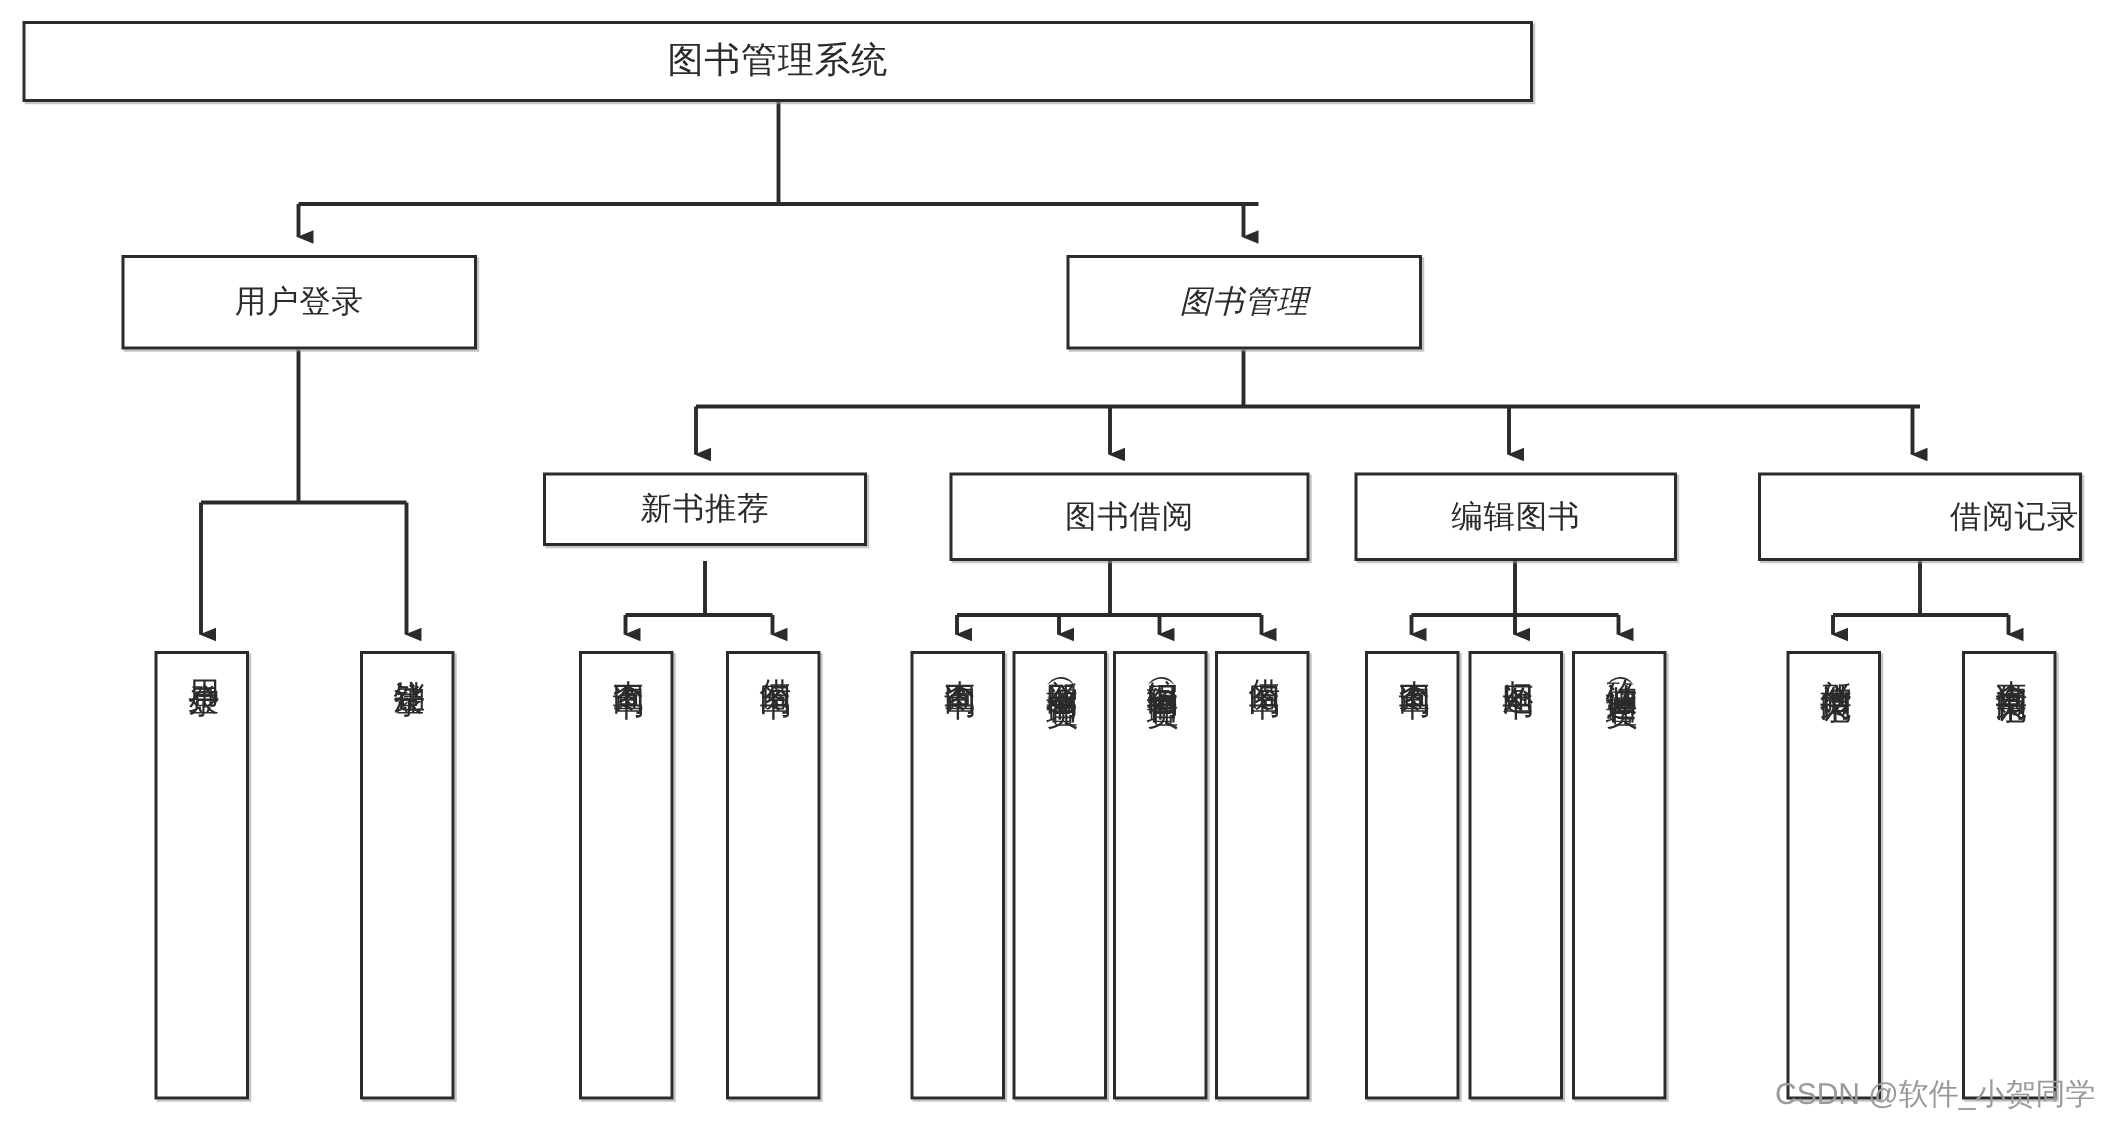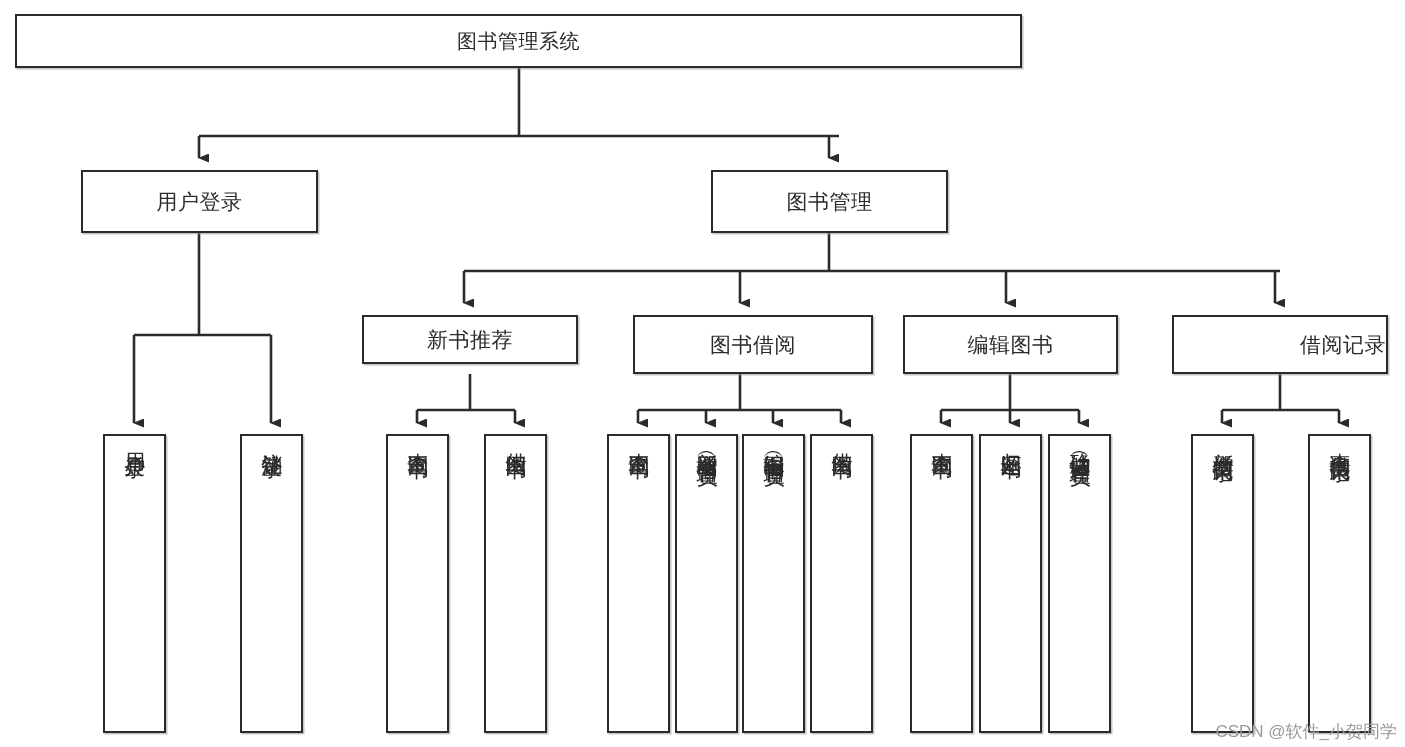--- a/index.html
+++ b/index.html
@@ -40,40 +40,40 @@
     display: block;
     text-align: center;
     letter-spacing: 0.5px;
   }
   .node.horiz .label {
     font-size: 21px;
     line-height: 1.1;
     white-space: nowrap;
   }
   .node.root .label {
-    font-size: 20px;
+    font-size: 24px;
   }
   .node.vert {
     align-items: flex-start;
     justify-content: center;
     padding-top: 0;
   }
   .node.vert .label {
     writing-mode: vertical-rl;
     text-orientation: upright;
     font-size: 21px;
     line-height: 1.28;
     letter-spacing: 2px;
     white-space: nowrap;
   }
   .watermark {
     position: absolute;
     right: 8px;
     bottom: 4px;
-    font-size: 17px;
+    font-size: 20px;
     color: #9a9a9a;
     white-space: nowrap;
     font-family: "Liberation Sans", "DejaVu Sans", sans-serif;
   }
 </style>
 </head>
 <body>
 
 <div id="canvas">
 
@@ -127,21 +127,21 @@
     </g>
   </svg>
 
   <div class="node horiz root" style="left:15px; top:14px; width:1007px; height:54px;">
     <span class="label">图书管理系统</span>
   </div>
 
   <div class="node horiz" style="left:81px; top:170px; width:237px; height:63px;">
     <span class="label">用户登录</span>
   </div>
-  <div class="node horiz" style="left:711px; top:170px; width:237px; height:63px;">
+  <div class="node horiz" style="left:711px; top:170px; width:237px; height:63px;font-style:italic;">
     <span class="label">图书管理</span>
   </div>
 
   <div class="node horiz" style="left:362px; top:315px; width:216px; height:49px;">
     <span class="label">新书推荐</span>
   </div>
   <div class="node horiz" style="left:633px; top:315px; width:240px; height:59px;">
     <span class="label">图书借阅</span>
   </div>
   <div class="node horiz" style="left:903px; top:315px; width:215px; height:59px;">

